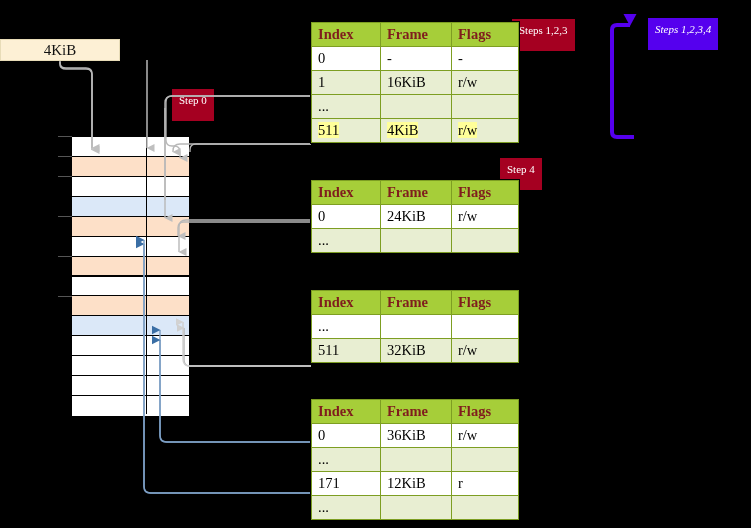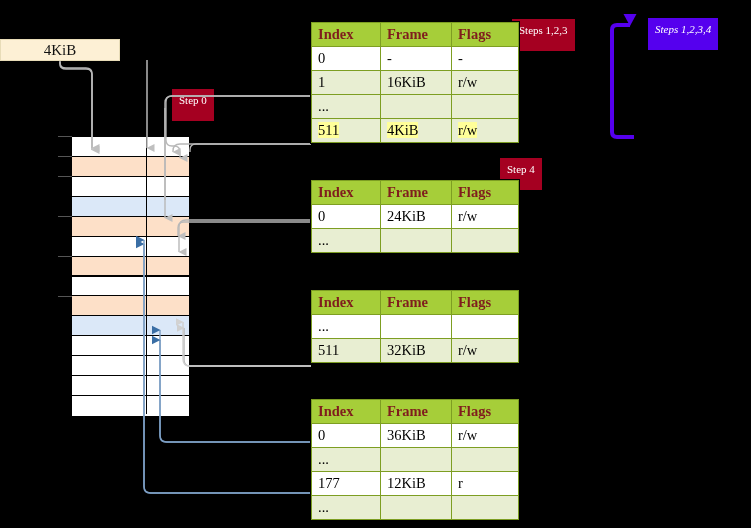--- a/index.html
+++ b/index.html
@@ -315,21 +315,21 @@
           <td>0</td>
           <td>36KiB</td>
           <td>r/w</td>
         </tr>
         <tr class="alt">
           <td>...</td>
           <td></td>
           <td></td>
         </tr>
         <tr>
-          <td>177</td>
+          <td>171</td>
           <td>12KiB</td>
           <td>r</td>
         </tr>
         <tr class="alt">
           <td>...</td>
           <td></td>
           <td></td>
         </tr>
       </tbody>
     </table>

